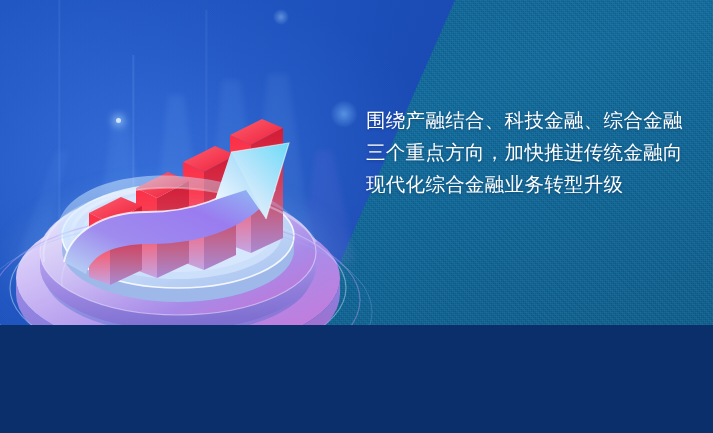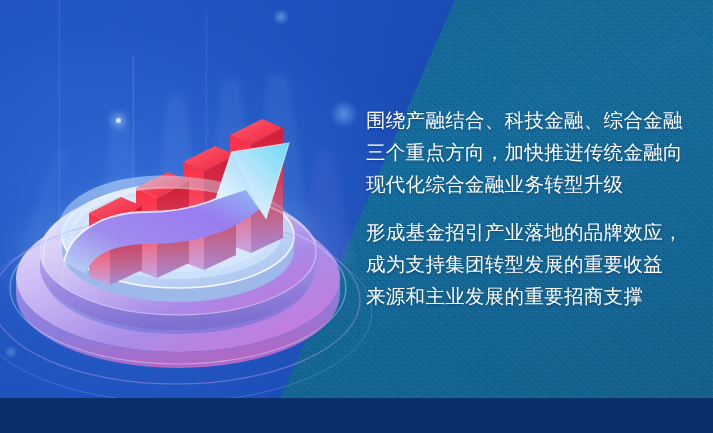--- a/index.html
+++ b/index.html
@@ -3,21 +3,21 @@
 <meta charset="utf-8">
 <style>
   html, body {
     margin: 0;
     padding: 0;
     background: #0b2f6b;
   }
   #stage {
     position: relative;
     width: 713px;
-    height: 398px;
+    height: 325px;
     overflow: hidden;
     font-family: "Liberation Sans", "DejaVu Sans", sans-serif;
     background: #1b4fb8;
   }
 
   
   .bg-base {
     position: absolute;
     inset: 0;
     background:
@@ -269,17 +269,14 @@
       <path d="M231,152 L289,143 L266,219" fill="none" stroke="#ffffff" stroke-opacity=".55" stroke-width="1.2"></path>
     </g>
 
     <path d="M330,318 C310,346 252,366 186,366" fill="none" stroke="#b06ae0" stroke-opacity=".55" stroke-width="1.4"></path>
   </svg>
 
   <div class="copy" id="para1">围绕产融结合、科技金融、综合金融
 三个重点方向，加快推进传统金融向
 现代化综合金融业务转型升级</div>
 
-  <div class="copy" id="para2">形成基金招引产业落地的品牌效应，
-成为支持集团转型发展的重要收益
-来源和主业发展的重要招商支撑</div>
 
 </div>
 
 </body></html>

